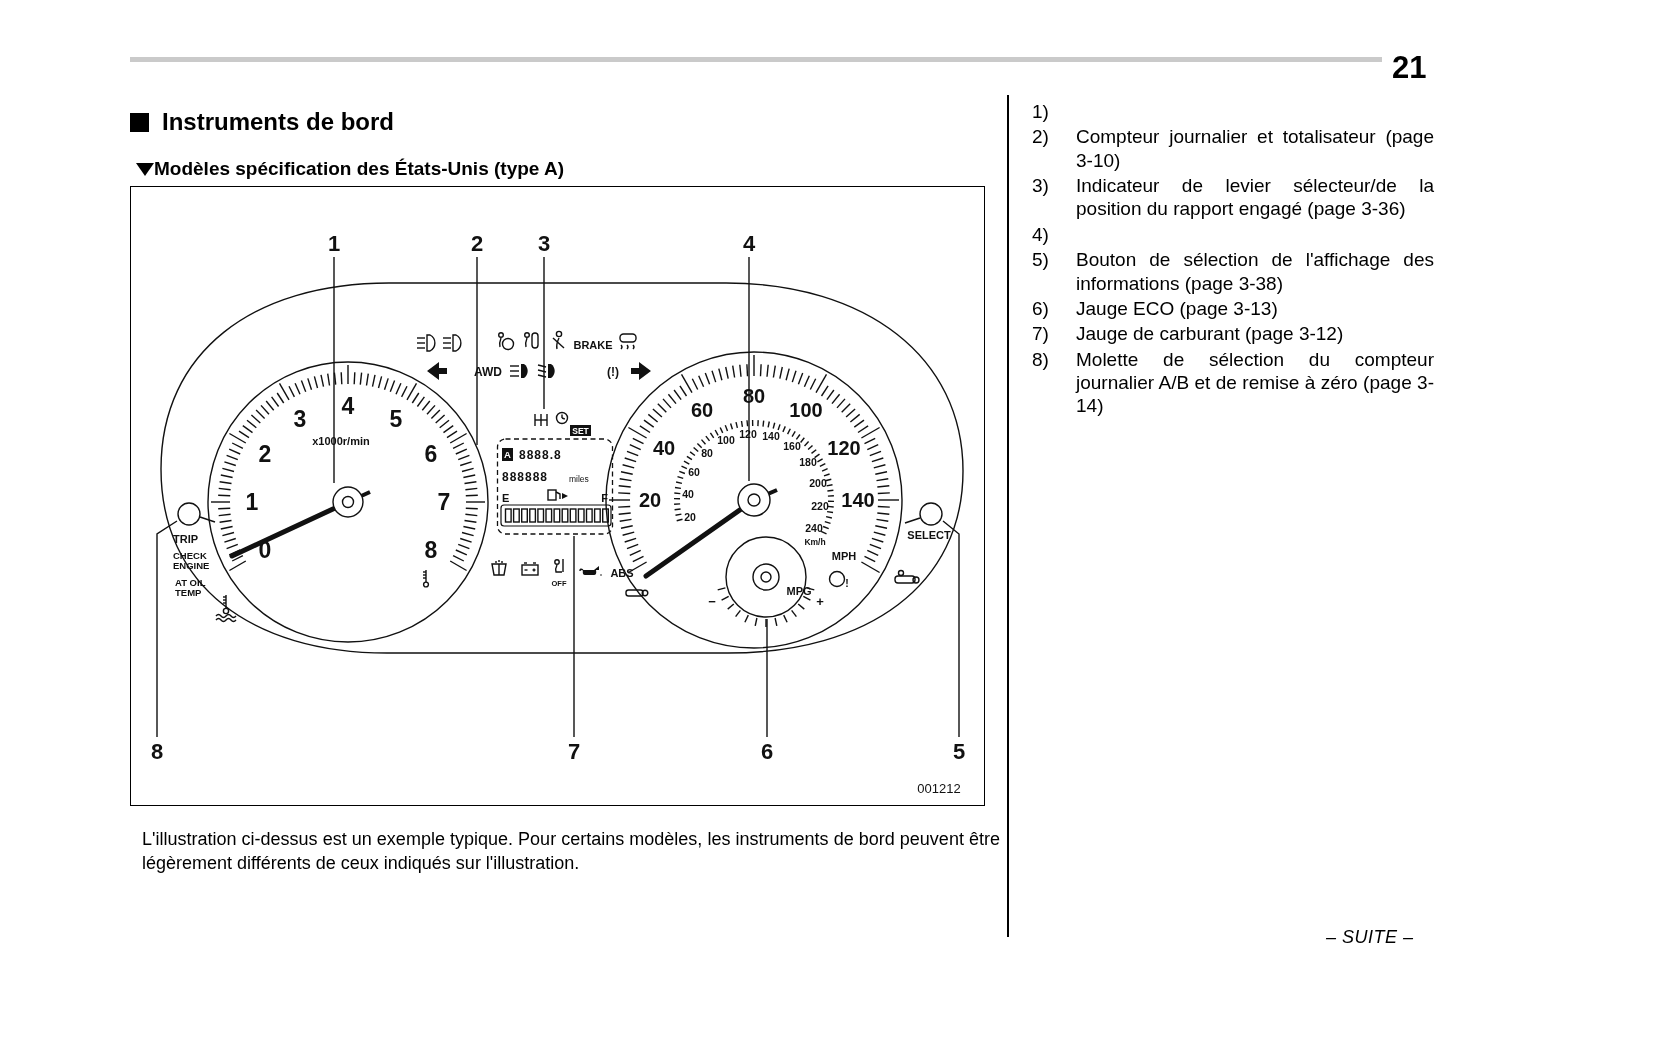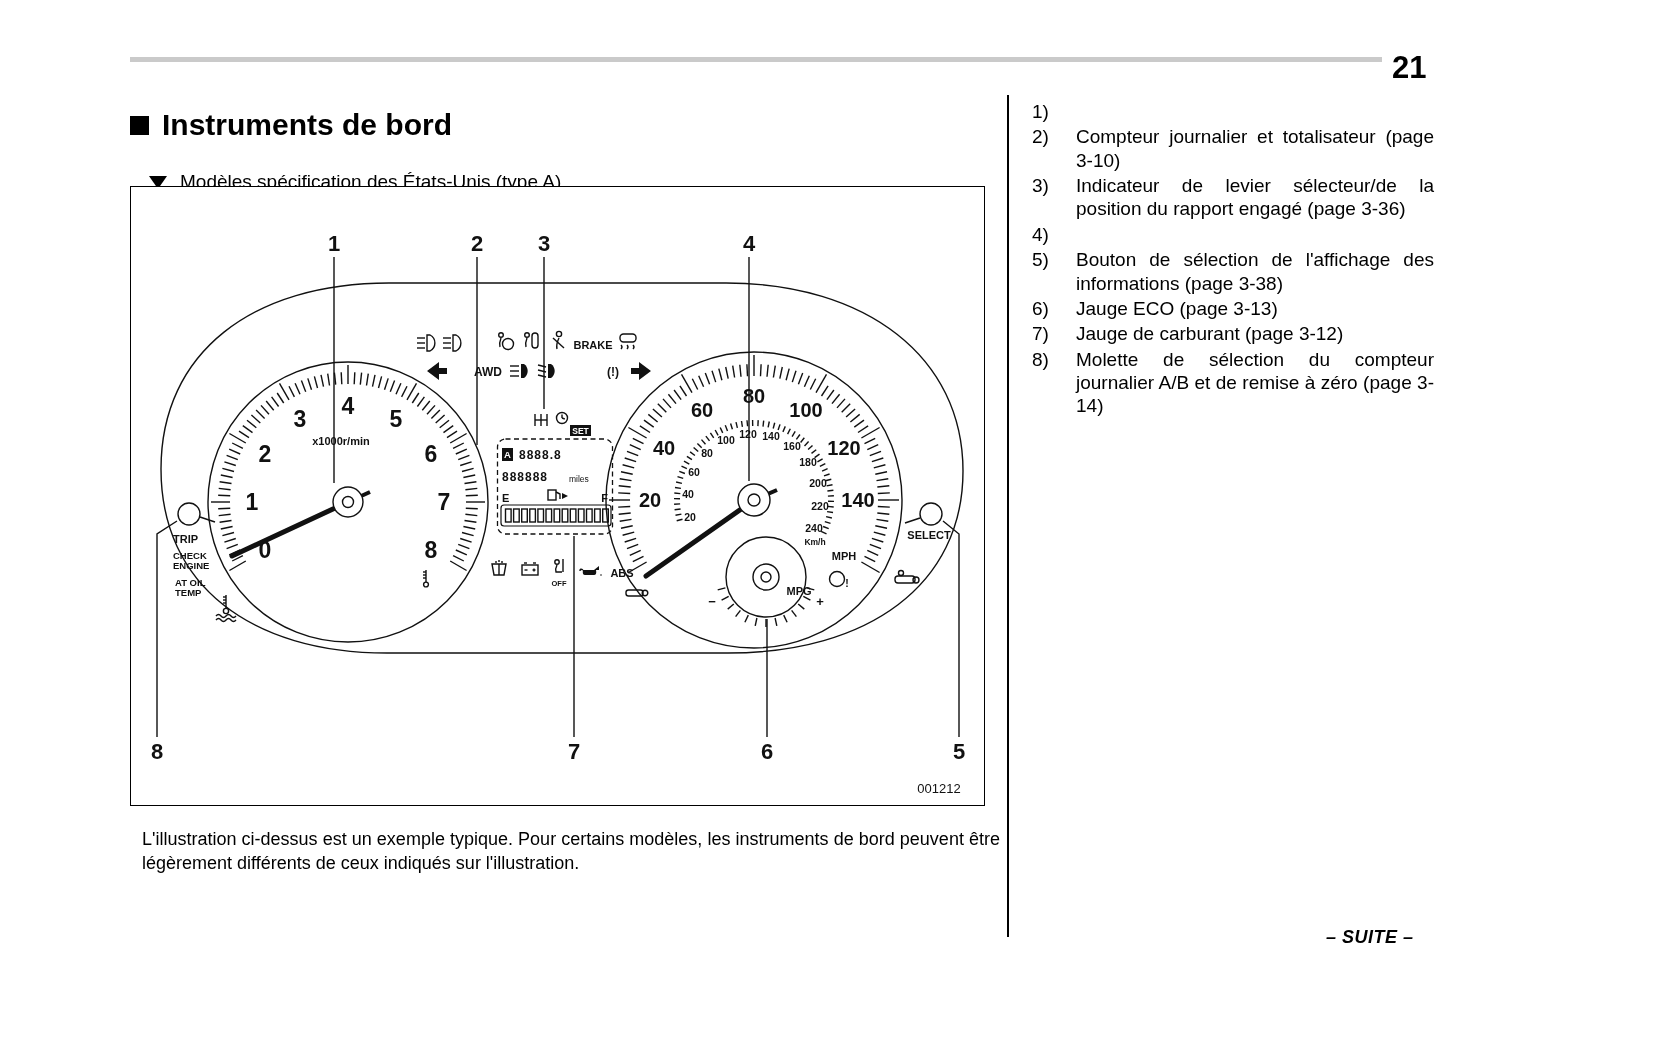--- a/index.html
+++ b/index.html
@@ -1,32 +1,32 @@
 <!DOCTYPE html>
 <html><head>
 <meta charset="utf-8">
 <style>
   html,body{margin:0;padding:0;}
   body{width:1654px;height:1040px;background:#fff;position:relative;
        font-family:"Liberation Sans",sans-serif;color:#000;overflow:hidden;}
   .rule{position:absolute;left:130px;top:57px;width:1252px;height:5px;background:#cacaca;}
   .pagenum{position:absolute;left:1392px;top:50px;font-size:31px;font-weight:bold;}
-  .title{position:absolute;left:130px;top:108px;font-size:30px;font-weight:bold;display:flex;align-items:center;gap:13px;margin:0;}
+  .title{position:absolute;left:130px;top:108px;font-size:24px;font-weight:bold;display:flex;align-items:center;gap:13px;margin:0;}
   .sq{width:19px;height:19px;background:#000;display:inline-block;}
-  .subtitle{position:absolute;left:132px;top:154px;font-size:19px;font-weight:normal;display:flex;align-items:center;gap:13px;margin:17px;}
+  .subtitle{position:absolute;left:132px;top:154px;font-size:19px;font-weight:bold;display:flex;align-items:center;margin:4px;}
   .tri{width:0;height:0;border-left:9px solid transparent;border-right:9px solid transparent;border-top:13px solid #000;display:inline-block;}
   .figure{position:absolute;left:130px;top:186px;width:855px;height:620px;border:1.5px solid #000;box-sizing:border-box;background:#fff;}
   .fig-svg{display:block;}
   .caption{position:absolute;left:130px;top:816px;width:858px;font-size:18px;line-height:1.32;text-align:justify;margin:12px;}
   .vdivider{position:absolute;left:1007px;top:95px;width:1.5px;height:842px;background:#000;}
   .legend{position:absolute;left:1032px;top:100px;width:402px;font-size:19px;line-height:1.23;}
   .legend-item{display:flex;margin-bottom:2px;}
   .legend-item .num{flex:0 0 44px;}
   .legend-item .txt{flex:1;text-align:justify;}
-  .suite{position:absolute;left:1326px;top:927px;font-size:18px;font-weight:bold;font-style:italic;letter-spacing:.5px;}
+  .suite{position:absolute;left:1326px;top:927px;font-size:18px;font-weight:normal;font-style:italic;letter-spacing:.5px;}
   
   .fig-svg line,.fig-svg path,.fig-svg circle,.fig-svg rect,.fig-svg polyline{stroke:#111;fill:none;stroke-width:1.4;}
   .fig-svg polygon{fill:#111;stroke:none;}
   .fig-svg text{fill:#111;stroke:none;font-family:"Liberation Sans",sans-serif;}
   .tc{text-anchor:middle;}
   .te{text-anchor:end;}
   .tc,.ts,.te{dominant-baseline:central;}
   .b{font-weight:bold;}
   .f23{font-size:23px;}.f22{font-size:22px;}.f20{font-size:20px;}.f13{font-size:13px;}
   .f12{font-size:12px;}.f11{font-size:11px;}.f10{font-size:10.5px;}.f9{font-size:9.5px;}

